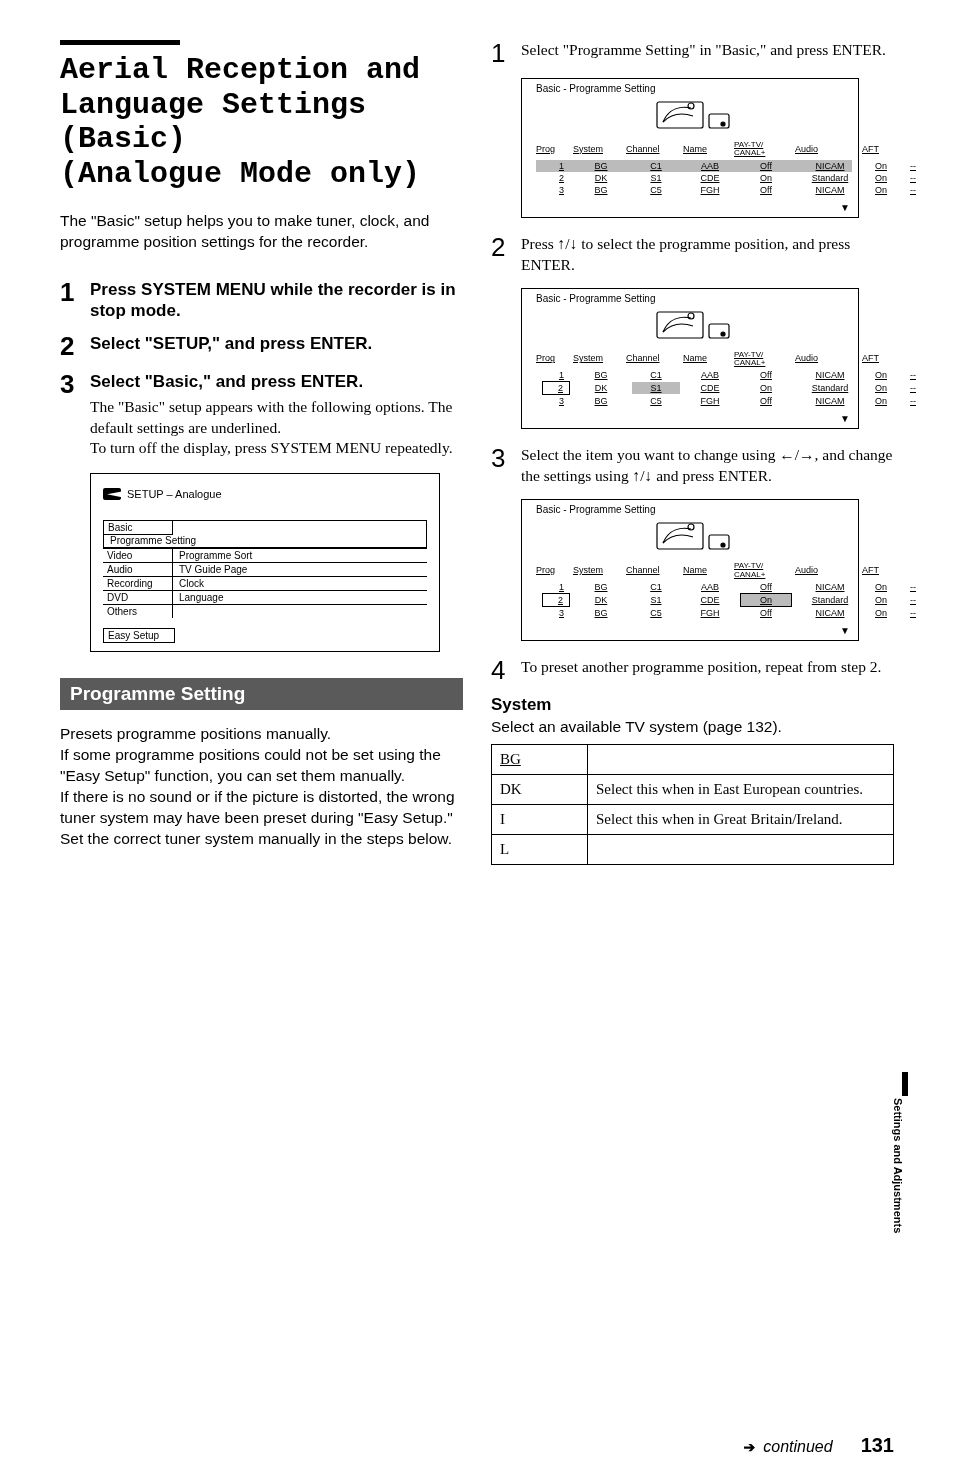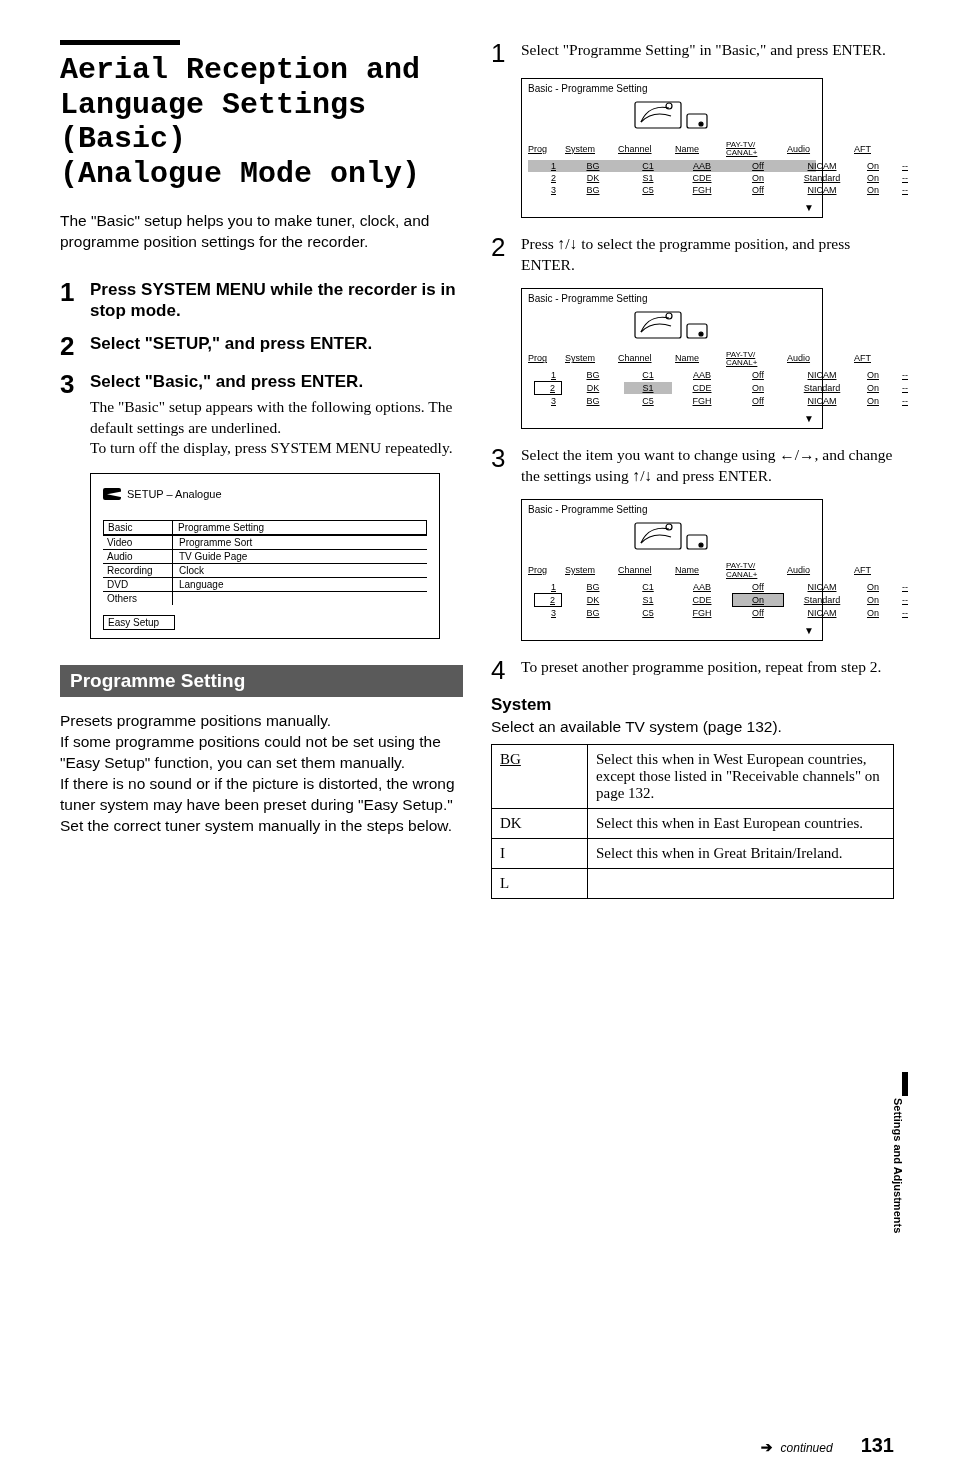--- a/index.html
+++ b/index.html
@@ -85,42 +85,44 @@
     background:#fff; clip-path: polygon(0 50%, 100% 10%, 100% 90%);
   }
   .setup-panel .row { display: flex; font-size: 10px; border-top: 1px solid #000; }
   .setup-panel .row > div:first-child {
     width: 70px; border-right: 1px solid #000; padding: 1px 4px;
     white-space: nowrap;
   }
   .setup-panel .row > div:last-child { padding: 1px 6px; flex:1; }
   .setup-panel .row.box {
     border: 1px solid #000;
+    flex-direction: column;
   }
   .setup-panel .row.box > div:first-child { border:1px solid #000; margin:-1px;}
   .setup-panel .gap { height: 10px; border:0; }
   .setup-panel .easy {
     border:1px solid #000; width:72px; font-size:10px; padding:1px 4px; 
   }
 
   .section-head {
     background: #5a5a5a; color: #fff;
     font-family: Arial, Helvetica, sans-serif;
     font-weight: 700; font-size: 19px;
     padding: 5px 10px;
     margin-bottom: 14px;
     width: 100%;
   }
 
   
   .prog-panel {
     border: 1px solid #000;
     margin: 8px 0 16px 30px;
-    width: 302px;
-    font-family: Arial, Helvetica, sans-serif;
+    width: 338px;
+    font-family: Arial, Helvetica, sans-serif;
+    padding-left: 8px;
   }
   .prog-title { font-size: 10px; padding: 4px 6px 0; }
   .prog-logo {
     text-align:center; padding: 4px 0 2px;
   }
   .prog-logo svg { width: 86px; height: 34px; }
   .prog-head, .prog-row {
     display: grid;
     grid-template-columns: 28px 44px 48px 42px 52px 58px 26px 20px;
     font-size: 9px;
@@ -172,21 +174,21 @@
     writing-mode: vertical-rl;
     font-weight: 700; font-size: 11px;
   }
 
   .footer {
     position: absolute; bottom: 26px; right: 60px;
     display: flex; align-items: baseline; gap: 8px;
     font-family: Arial, Helvetica, sans-serif;
   }
   .footer .arrow { font-size: 14px; font-weight:700;}
-  .footer .cont { font-style: italic; font-size: 12px;}
+  .footer .cont { font-style: italic; font-size: 16px;}
   .footer .pg { font-weight: 700; font-size: 20px; margin-left: 20px; }
 </style>
 </head>
 <body>
 
 <div class="cols">
 
   <div class="col">
     <div class="rule-top"></div>
     <h1 class="main" style="white-space:pre-line">Aerial Reception and Language Settings (Basic)
@@ -454,21 +456,20 @@
       <div class="step-num step-num-thin">4</div>
       <div class="step-text-serif">To preset another programme position, repeat from step 2.</div>
     </div>
 
     <h3 class="sub">System</h3>
     <p class="body">Select an available TV system (page 132).</p>
 
     <div class="def-table">
       <div class="drow">
         <div class="dk ul">BG</div>
-        <div class="dv">Select this when in West European countries, except those listed in "Receivable channels" on page 132.</div>
       </div>
       <div class="drow">
         <div class="dk">DK</div>
         <div class="dv">Select this when in East European countries.</div>
       </div>
       <div class="drow">
         <div class="dk">I</div>
         <div class="dv">Select this when in Great Britain/Ireland.</div>
       </div>
       <div class="drow">

